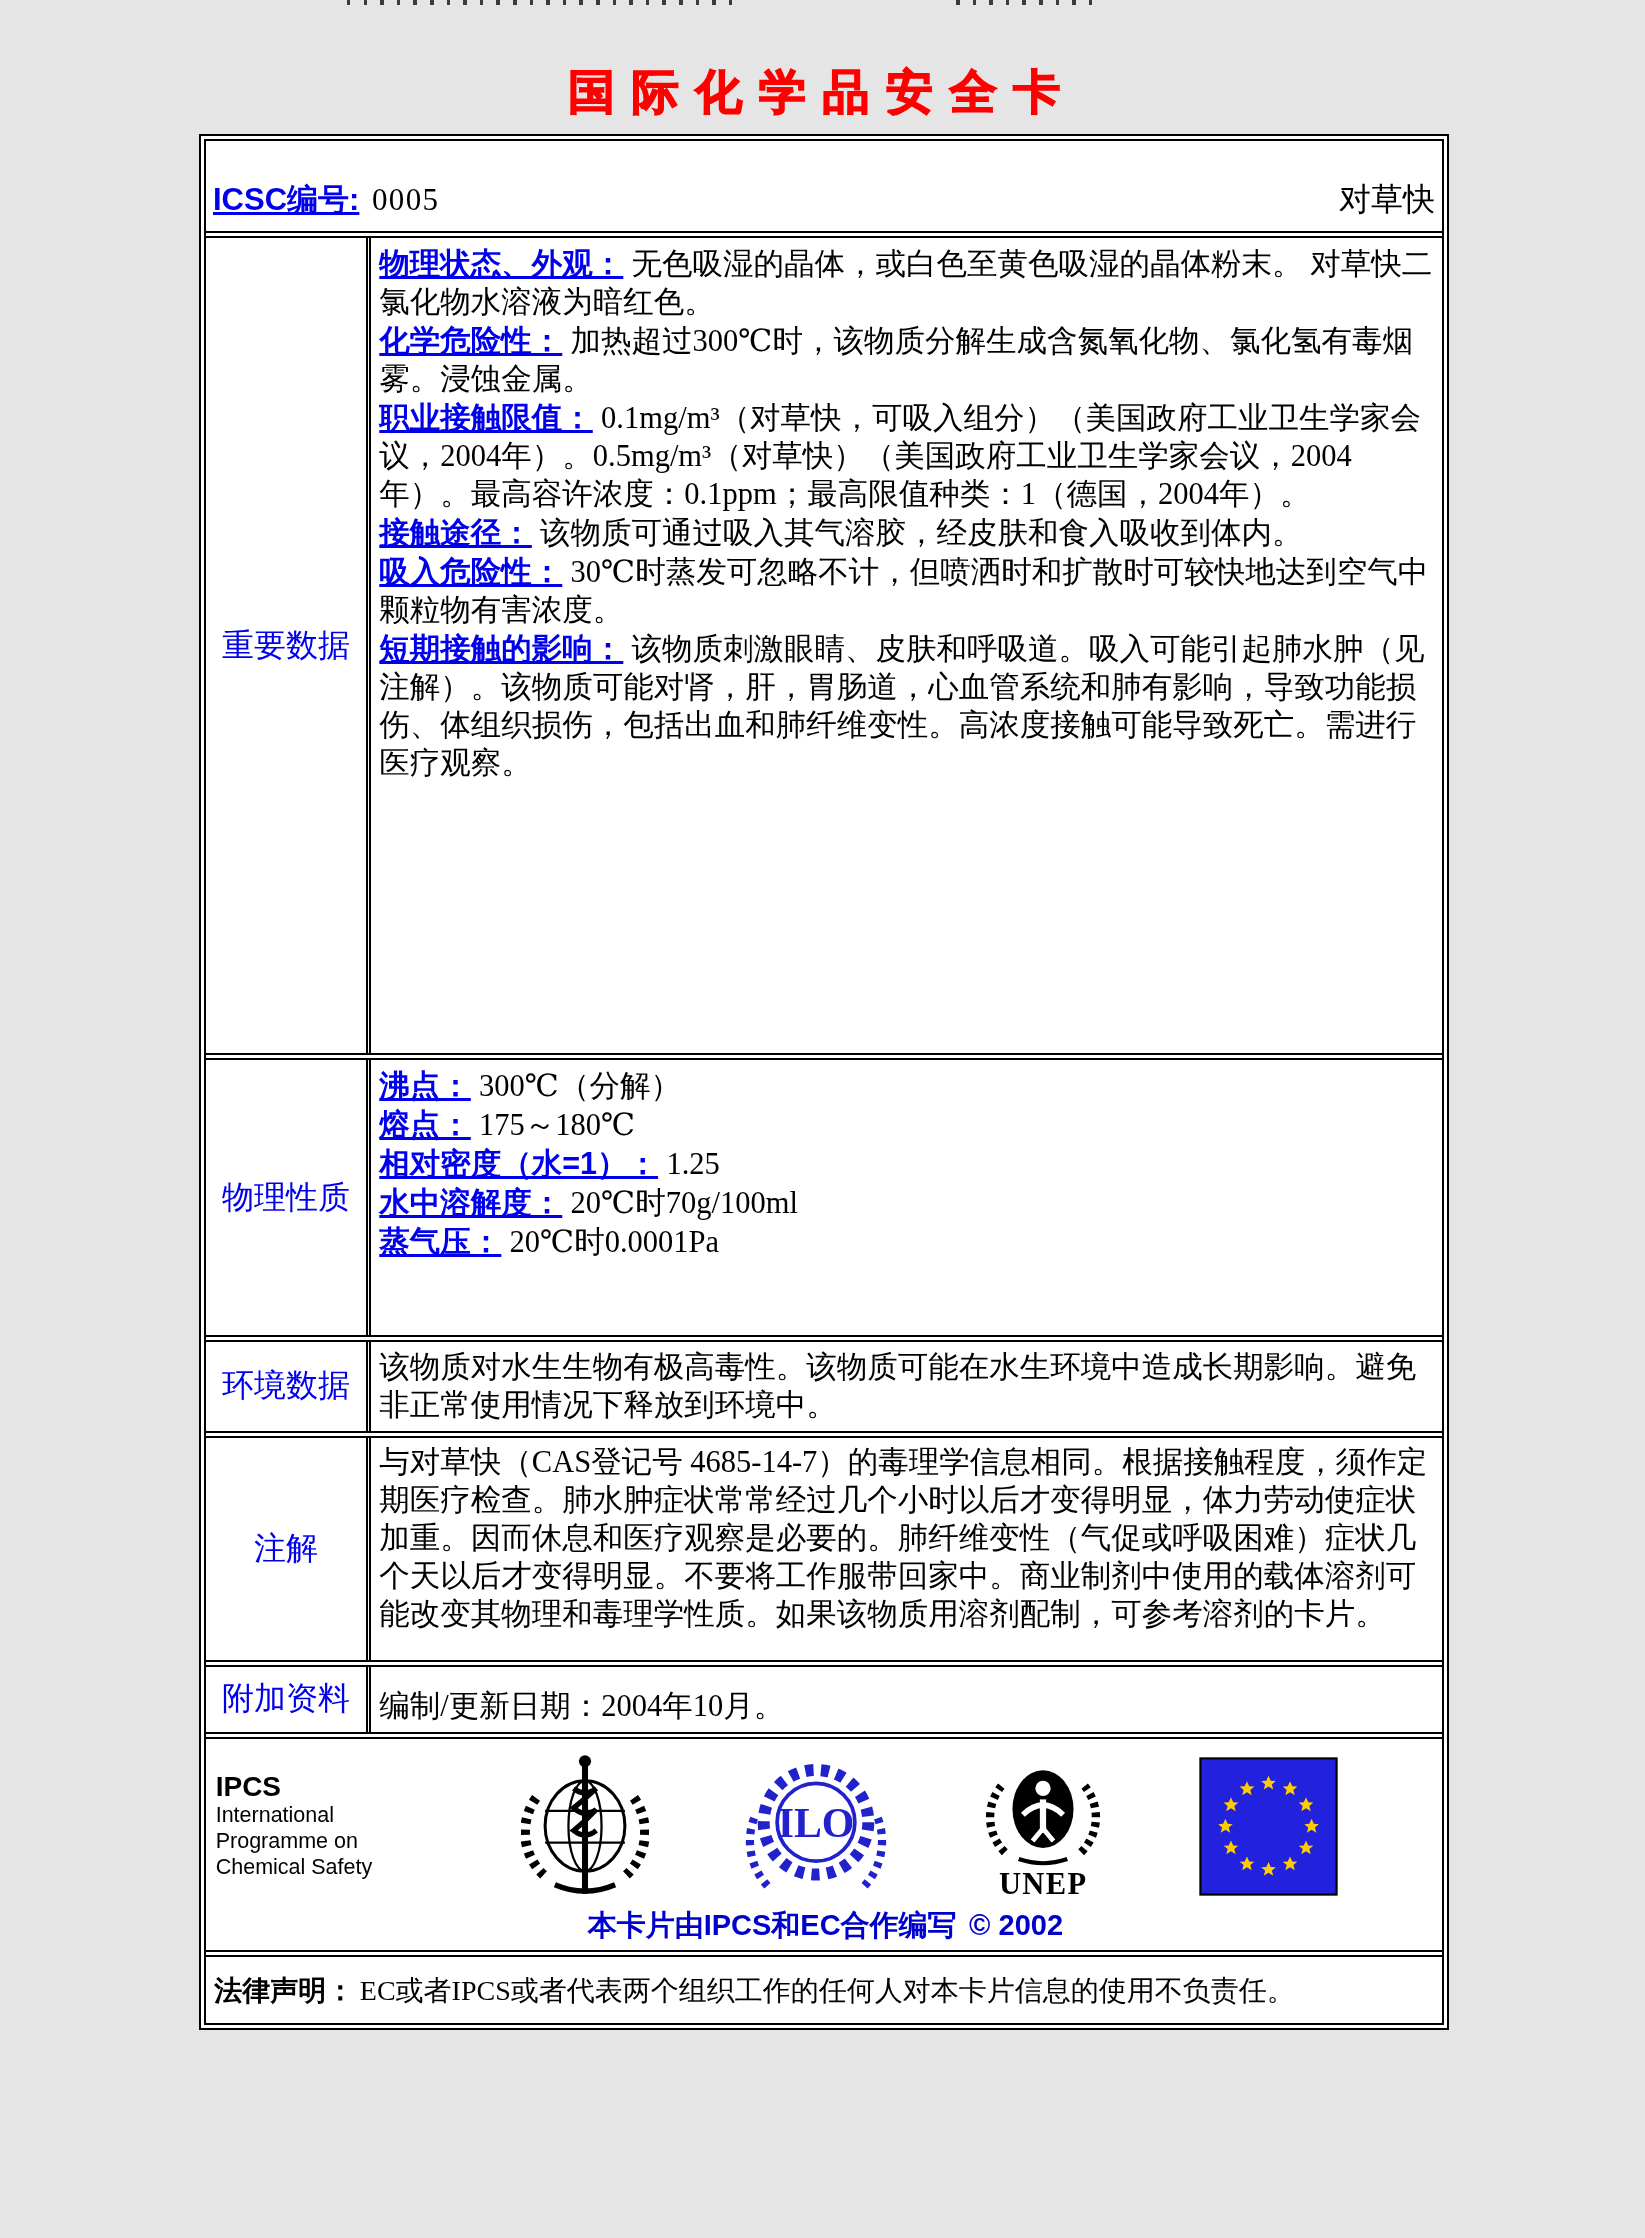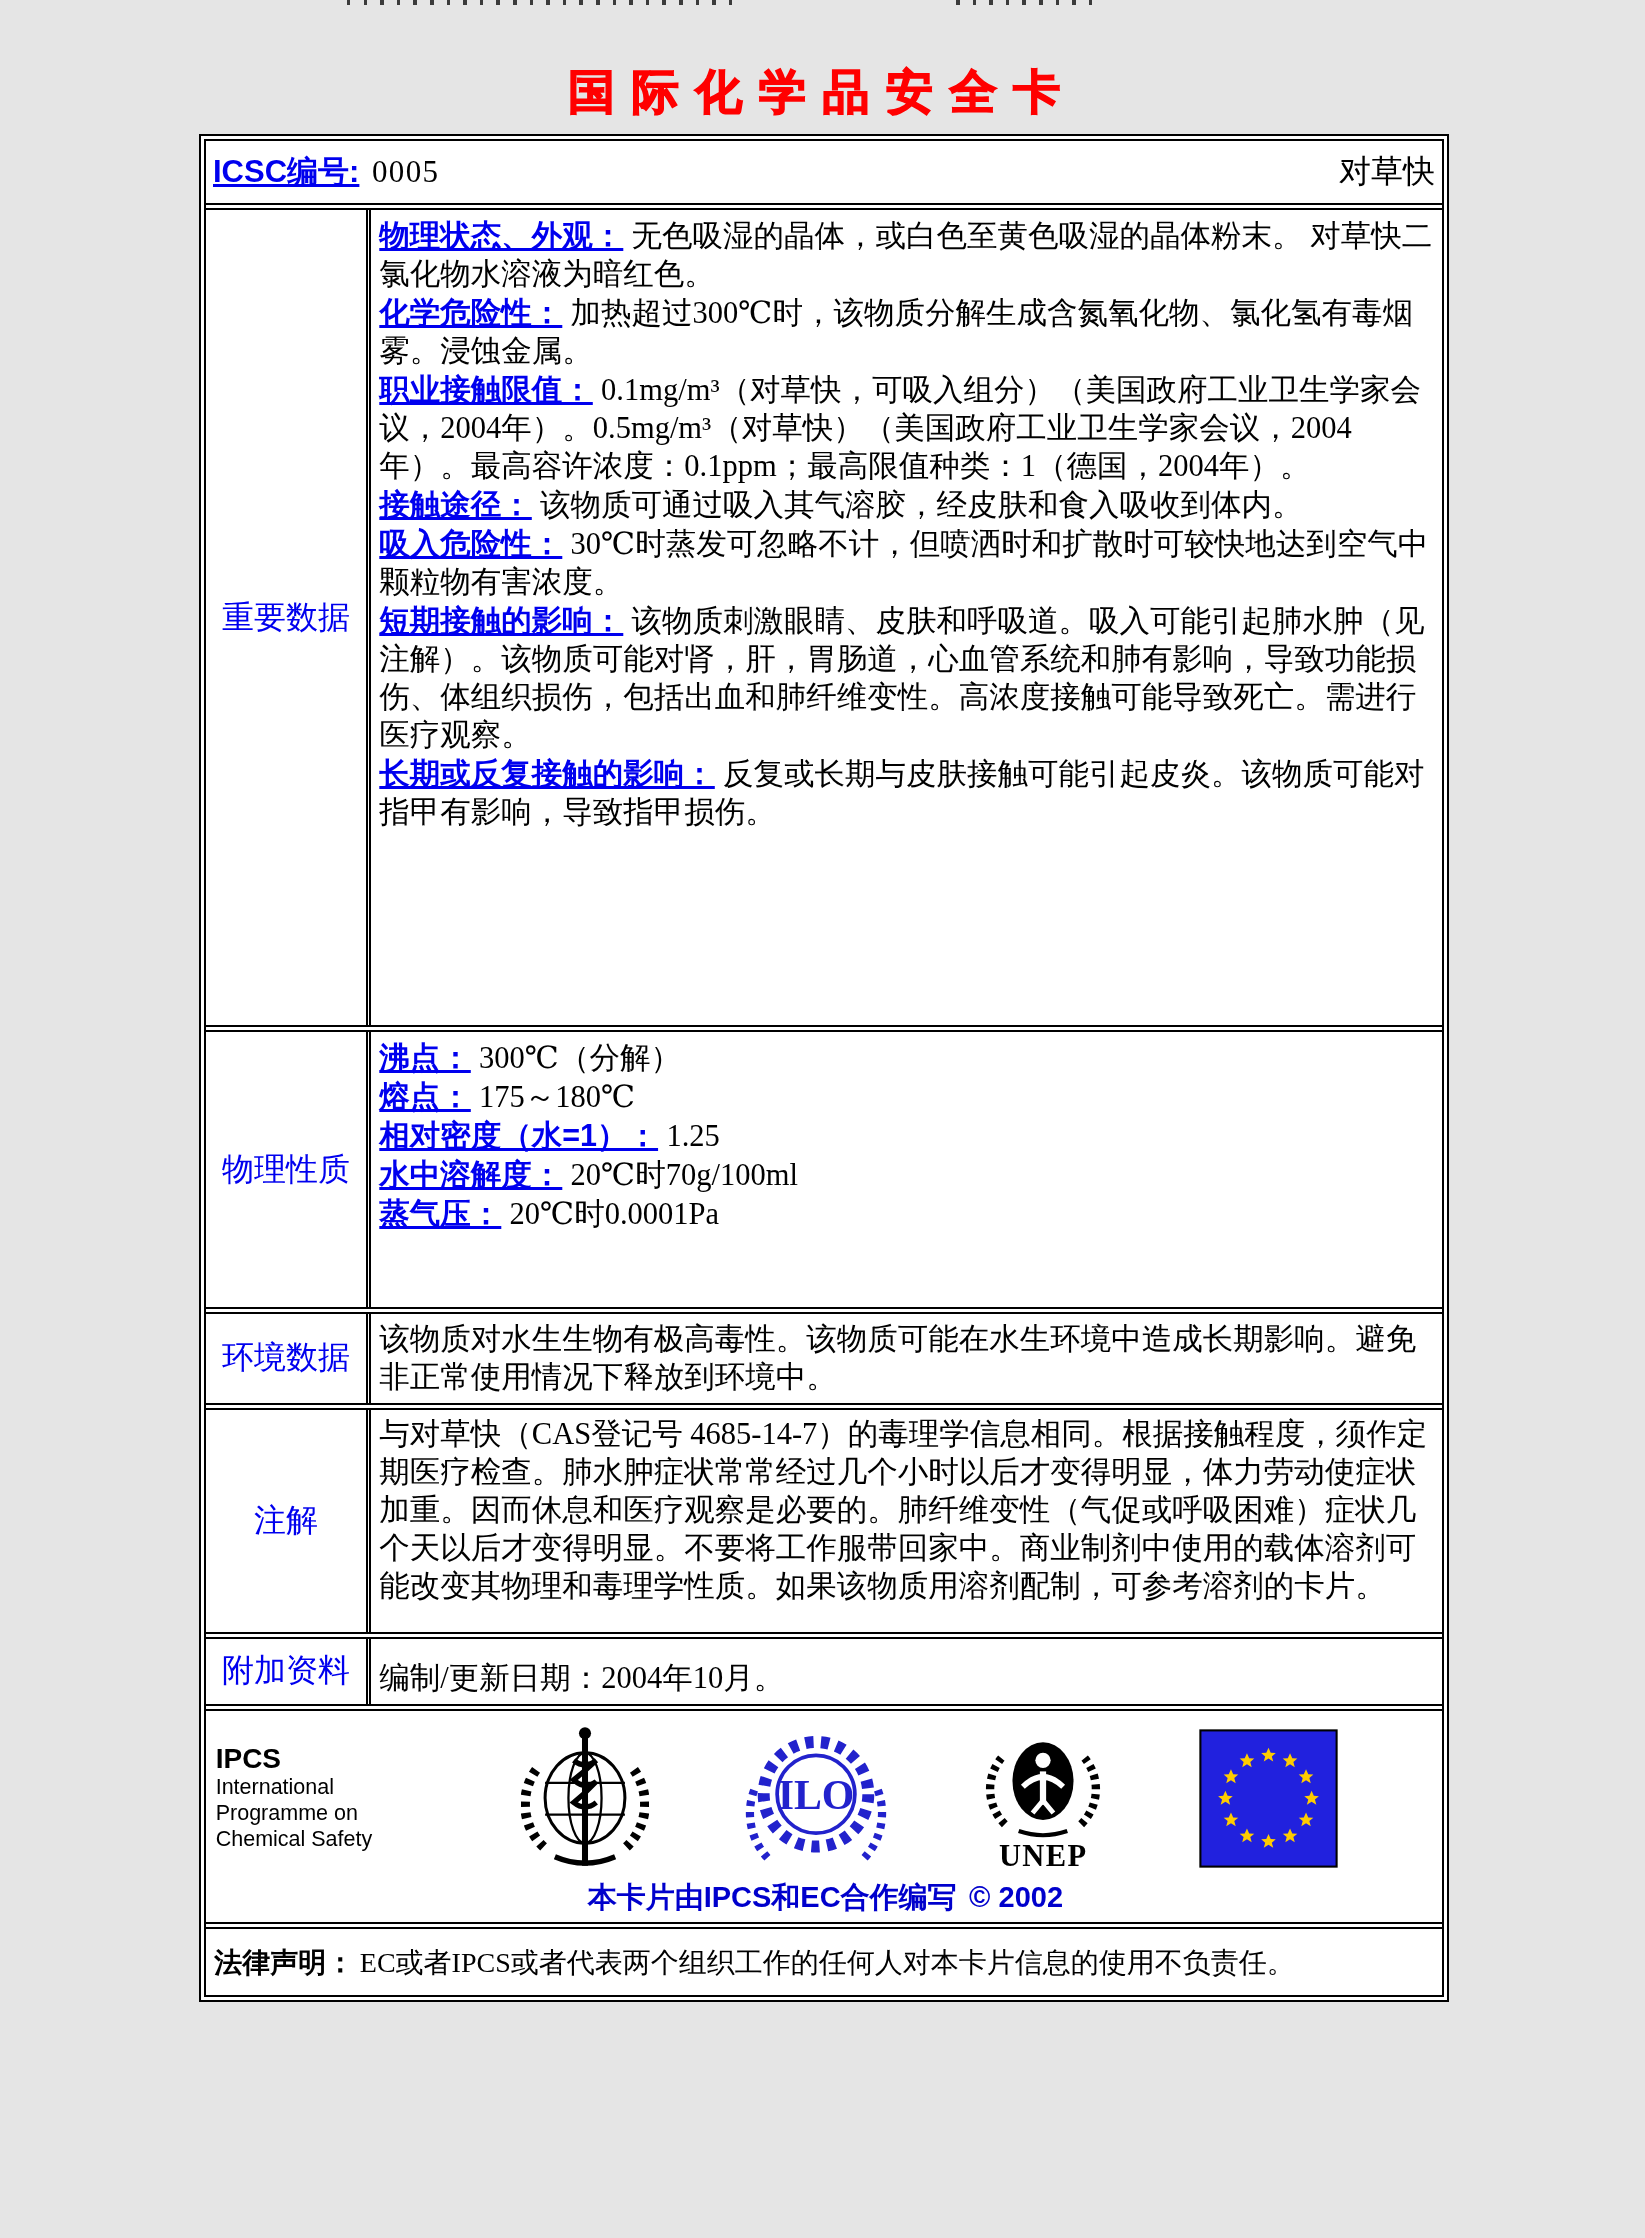--- a/index.html
+++ b/index.html
@@ -35,21 +35,21 @@
     left: 199px;
     top: 134px;
     width: 1250px;
     border: 7px double #000;
     background: #fff;
   }
   .row { display: flex; border-bottom: 7.6px double #000; }
   .row:last-child { border-bottom: none; align-items: flex-end; }
 
   
-  .hdr { min-height: 69px; align-items: center; padding: 5.5px 7px; font-size: 31px; }
+  .hdr { min-height: 69px; align-items: center; padding: 5.5px 7px; font-size: 31px; margin-top: 28px; }
   .hdr .icsc-label {
     color:#0000ee; font-family:"Liberation Sans","DejaVu Sans",sans-serif;
     font-weight:bold; text-decoration: underline;
   }
   .hdr .icsc-num { margin-left: 12.5px; letter-spacing:1.4px; }
   .hdr .substance { margin-left:auto; font-size:32px; }
 
   
   .lbl {
     flex: 0 0 165px;
@@ -114,21 +114,20 @@
 
     <div class="row sec-important">
       <div class="lbl">重要数据</div>
       <div class="cnt">
         <p><span class="k">物理状态、外观：</span><span>无色吸湿的晶体，或白色至黄色吸湿的晶体粉末。 对草快二氯化物水溶液为暗红色。</span></p>
         <p><span class="k">化学危险性：</span><span>加热超过300℃时，该物质分解生成含氮氧化物、氯化氢有毒烟雾。浸蚀金属。</span></p>
         <p><span class="k">职业接触限值：</span><span>0.1mg/m³（对草快，可吸入组分）（美国政府工业卫生学家会议，2004年）。0.5mg/m³（对草快）（美国政府工业卫生学家会议，2004年）。最高容许浓度：0.1ppm；最高限值种类：1（德国，2004年）。</span></p>
         <p><span class="k">接触途径：</span><span>该物质可通过吸入其气溶胶，经皮肤和食入吸收到体内。</span></p>
         <p><span class="k">吸入危险性：</span><span>30℃时蒸发可忽略不计，但喷洒时和扩散时可较快地达到空气中颗粒物有害浓度。</span></p>
         <p><span class="k">短期接触的影响：</span><span>该物质刺激眼睛、皮肤和呼吸道。吸入可能引起肺水肿（见注解）。该物质可能对肾，肝，胃肠道，心血管系统和肺有影响，导致功能损伤、体组织损伤，包括出血和肺纤维变性。高浓度接触可能导致死亡。需进行医疗观察。</span></p>
-        <p><span class="k">长期或反复接触的影响：</span><span>反复或长期与皮肤接触可能引起皮炎。该物质可能对指甲有影响，导致指甲损伤。</span></p>
       </div>
     </div>
 
     <div class="row sec-physical">
       <div class="lbl">物理性质</div>
       <div class="cnt">
         <p><span class="k">沸点：</span><span>300℃（分解）</span></p>
         <p><span class="k">熔点：</span><span>175～180℃</span></p>
         <p><span class="k">相对密度（水=1）：</span><span>1.25</span></p>
         <p><span class="k">水中溶解度：</span><span>20℃时70g/100ml</span></p>

